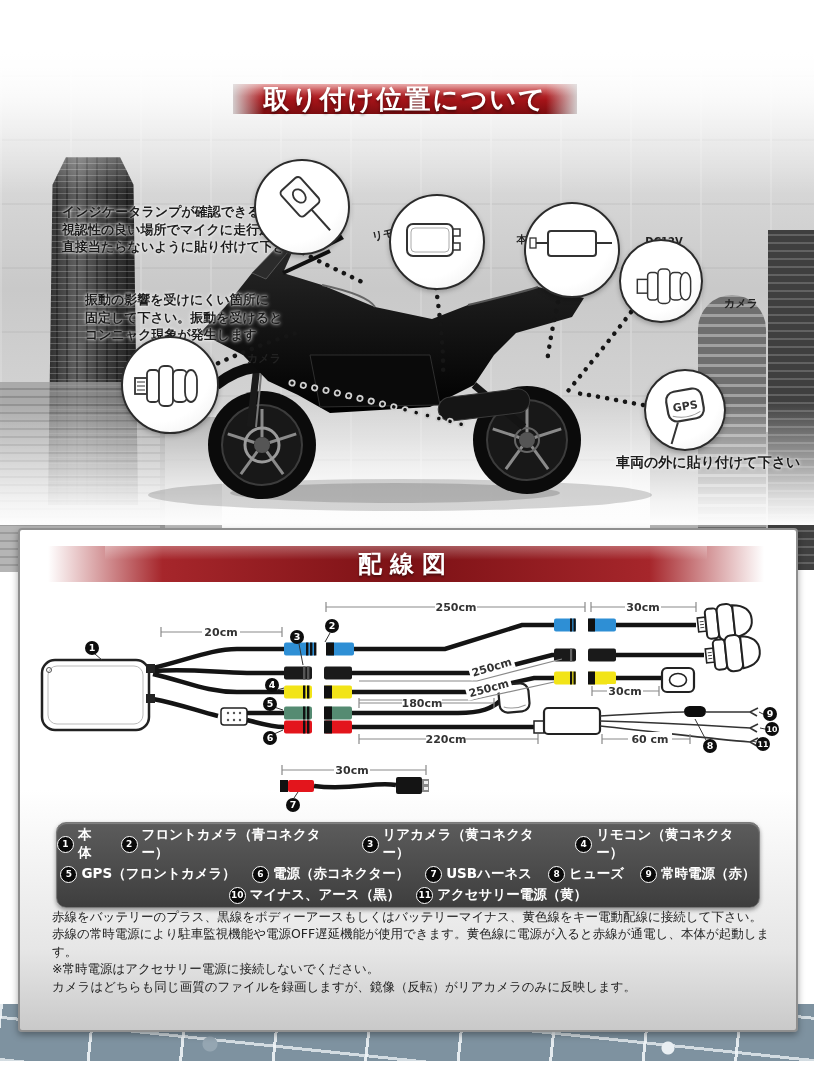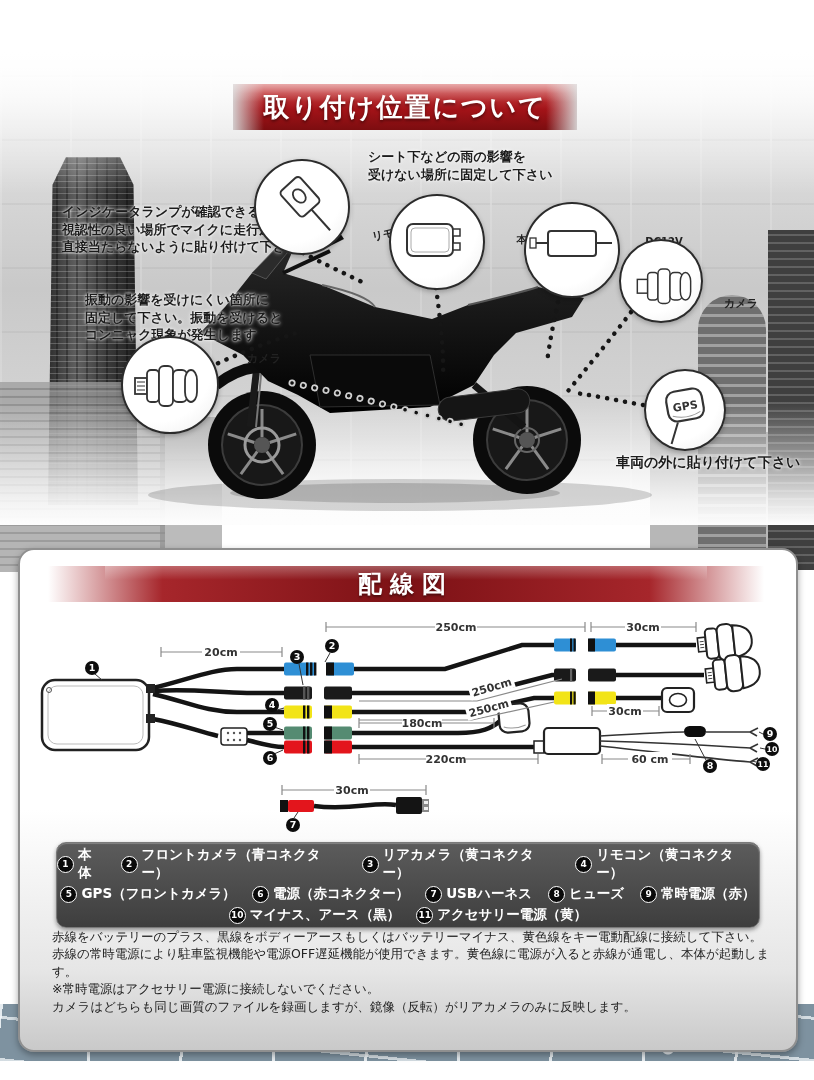--- a/index.html
+++ b/index.html
@@ -30,21 +30,21 @@
   .bldg-right2{left:768px;top:178px;width:46px;height:340px;background:#3f3f3f;
     background-image:repeating-linear-gradient(0deg,transparent 0 6px,rgba(255,255,255,.18) 6px 8px);}
   .bldg-right3{left:650px;top:380px;width:164px;height:135px;background:#7c7c7c;opacity:.55;}
   .photo .fade{position:absolute;inset:0;
     background:linear-gradient(180deg,#fff 0%,rgba(255,255,255,.78) 9%,rgba(255,255,255,0) 30%,
                rgba(255,255,255,0) 74%,rgba(255,255,255,.85) 95%,#fdfdfd 100%);}
 
   .hero-svg{position:absolute;left:0;top:55px;width:814px;height:470px;}
 
   
-  .title-banner{position:absolute;left:233px;top:84px;width:344px;height:46px;
+  .title-banner{position:absolute;left:233px;top:84px;width:344px;height:30px;
     background:linear-gradient(180deg,#dd7d7d 0%,#c23a3c 20%,#a31318 55%,#7c0d10 100%);
     display:flex;align-items:center;justify-content:center;}
   .title-banner::before{content:"";position:absolute;inset:0;
     background:linear-gradient(90deg,rgba(214,214,214,.95),rgba(214,214,214,0) 9%,
                rgba(214,214,214,0) 91%,rgba(214,214,214,.95));}
   .title-banner::after{content:"";position:absolute;left:0;top:0;right:0;height:40%;
     background:linear-gradient(180deg,rgba(255,255,255,.35),rgba(255,255,255,0));}
   .title-banner span{position:relative;color:#fff;font-size:26px;font-weight:bold;
     letter-spacing:2px;text-shadow:0 2px 3px rgba(0,0,0,.45);}
 
@@ -60,22 +60,22 @@
 
   
   .strip{position:absolute;left:0;top:1004px;width:814px;height:57px;background:#7e92a0;
     background-image:
       radial-gradient(circle at 645px 18px,#e9eff3 0 8px,transparent 9px),
       radial-gradient(circle at 668px 44px,#e9eff3 0 6px,transparent 7px),
       radial-gradient(circle at 210px 40px,#95a6b2 0 7px,transparent 8px),
       repeating-linear-gradient(96deg,rgba(240,245,248,.9) 0 3px,transparent 3px 92px),
       repeating-linear-gradient(6deg,rgba(240,245,248,.75) 0 3px,transparent 3px 42px);}
   .panel{position:absolute;left:18px;top:528px;width:776px;height:500px;border:2px solid #8f8f8f;
-    border-radius:16px;box-shadow:0 3px 7px rgba(0,0,0,.35);
-    background:linear-gradient(180deg,#ffffff 0%,#ffffff 52%,#e6e6e6 84%,#c9c9c9 100%);margin-top:20px;}
+    border-radius:4px;box-shadow:0 3px 7px rgba(0,0,0,.35);
+    background:linear-gradient(180deg,#ffffff 0%,#ffffff 52%,#e6e6e6 84%,#c9c9c9 100%);}
   .panel-banner{position:absolute;left:28px;top:16px;width:716px;height:36px;
     background:linear-gradient(90deg,rgba(166,38,43,0) 0%,#a6262b 16%,#7c1115 50%,#a6262b 84%,rgba(166,38,43,0) 100%);
     display:flex;align-items:center;justify-content:center;}
   .panel-banner::after{content:"";position:absolute;left:8%;right:8%;top:0;height:40%;
     background:linear-gradient(180deg,rgba(255,255,255,.3),rgba(255,255,255,0));}
   .panel-banner span{position:relative;color:#fff;font-size:24px;font-weight:bold;
     letter-spacing:8px;text-shadow:0 2px 2px rgba(0,0,0,.4);}
 
   .wiring-svg{position:absolute;left:2px;top:62px;width:772px;height:232px;}
   .wiring-svg text{font-family:"DejaVu Sans",sans-serif;}
@@ -190,22 +190,20 @@
     </g>
   </svg>
 
   <div class="title-banner">
     <span>取り付け位置について</span>
   </div>
 
   <div class="note" style="left:62px;top:203px;">インジケータランプが確認できる
 視認性の良い場所でマイクに走行風が
 直接当たらないように貼り付けて下さい</div>
-  <div class="note" style="left:368px;top:148px;">シート下などの雨の影響を
-受けない場所に固定して下さい</div>
   <div class="note" style="left:85px;top:291px;">振動の影響を受けにくい箇所に
 固定して下さい。振動を受けると
 コンニャク現象が発生します</div>
   <div class="note" style="left:616px;top:454px;font-size:14px;">車両の外に貼り付けて下さい</div>
 
   <div class="bubble" style="left:254px;top:159px;width:92px;height:92px;">
     <svg width="92" height="92">
       <g transform="translate(46,38) rotate(-42)">
         <rect x="-13" y="-20" width="26" height="34" rx="4" fill="#fdfdfd" stroke="#333" stroke-width="2"></rect>
         <ellipse cx="0" cy="-4" rx="5.5" ry="7.5" fill="#fff" stroke="#333" stroke-width="1.8"></ellipse>

